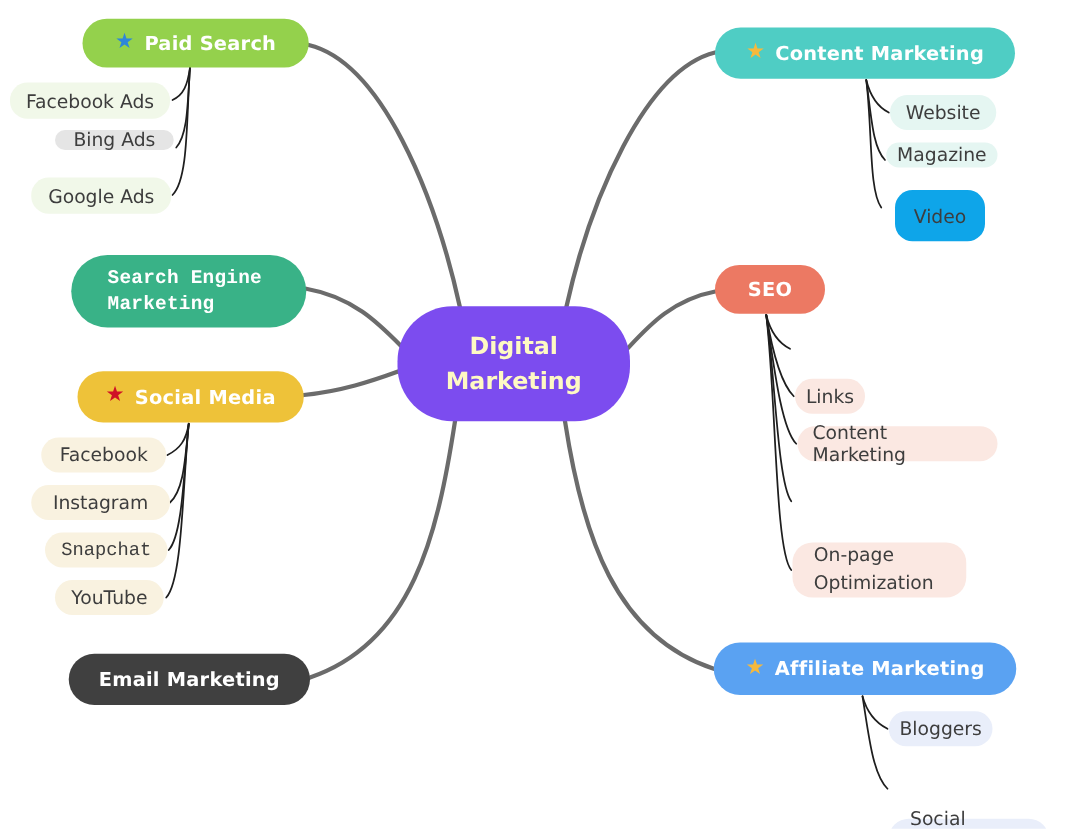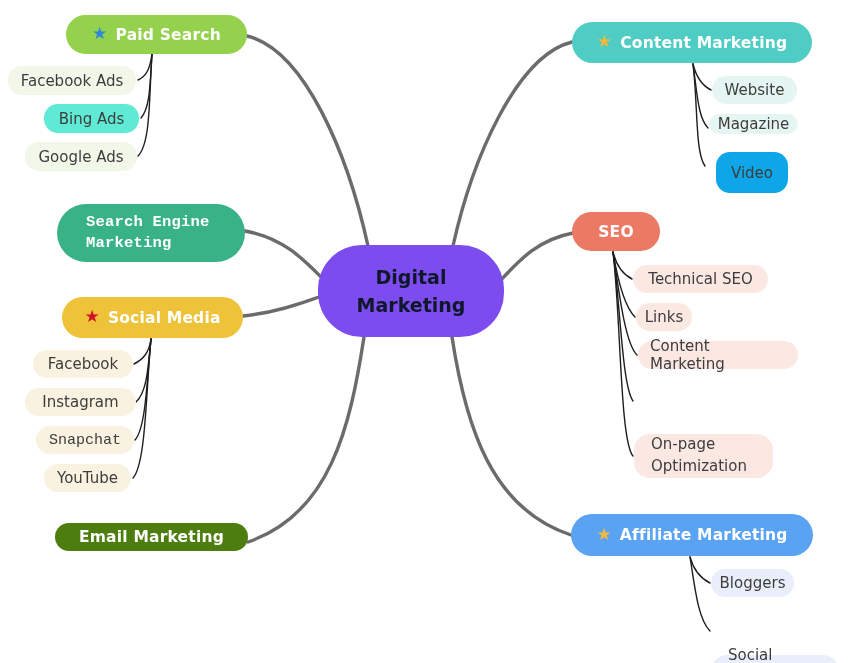--- a/index.html
+++ b/index.html
@@ -13,21 +13,21 @@
     position:absolute; z-index:1; box-sizing:border-box;
     display:flex; align-items:center; justify-content:center;
     white-space:normal;
   }
   .topic {
     color:#ffffff; font-weight:bold; font-size:15.5px;
     border-radius:21px; letter-spacing:0.2px;
   }
   .topic .wrap2 { text-align:left; line-height:1.35;font-family:Liberation Mono, monospace; }
   .center-topic {
-    color:#0f172a; font-weight:bold; font-size:19px;
+    color:#fef9c3; font-weight:bold; font-size:19px;
     border-radius:44px; text-align:center; line-height:1.5;
   }
   .sub {
     color:#3d3d3d; font-size:15px; border-radius:14px;
     padding:0 12px;
   }
   .sub.multi {
     justify-content:flex-start; padding:0 17px; line-height:1.45;
     border-radius:16px;
   }
@@ -89,52 +89,49 @@
 
   <div class="node topic" style="left: 572px; top: 212px; width: 88px; height: 39px; background-color: rgb(236, 121, 99);">
     <span>SEO</span>
   </div>
 
   <div class="node topic" style="left: 62px; top: 297px; width: 181px; height: 41px; background-color: rgb(238, 194, 57);">
     <span class="star" style="color: rgb(207, 17, 38);">★</span>
     <span>Social Media</span>
   </div>
 
-  <div class="node topic" style="left: 55px; top: 523px; width: 193px; height: 28px; background-color: #4d7c0f;">
+  <div class="node topic" style="left: 55px; top: 523px; width: 193px; height: 41px; background-color: #404040;">
     <span>Email Marketing</span>
   </div>
 
   <div class="node topic" style="left: 571px; top: 514px; width: 242px; height: 42px; background-color: rgb(90, 162, 242);">
     <span class="star" style="color: rgb(246, 185, 61);">★</span>
     <span>Affiliate Marketing</span>
   </div>
 
   <div class="node sub" style="left: 8px; top: 66px; width: 128px; height: 29px; background-color: rgb(241, 248, 233);">
     <span>Facebook Ads</span>
   </div>
-  <div class="node sub" style="left: 44px; top: 104px; width: 95px; height: 29px; background-color: #5eead4;">
+  <div class="node sub" style="left: 44px; top: 104px; width: 95px; height: 16px; background-color: #e5e5e5;">
     <span>Bing Ads</span>
   </div>
   <div class="node sub" style="left: 25px; top: 142px; width: 112px; height: 29px; background-color: rgb(241, 248, 233);">
     <span>Google Ads</span>
   </div>
 
   <div class="node sub" style="left: 712px; top: 76px; width: 85px; height: 28px; background-color: rgb(229, 246, 242);">
     <span>Website</span>
   </div>
   <div class="node sub" style="left: 709px; top: 114px; width: 89px; height: 20px; background-color: rgb(229, 246, 242);">
     <span>Magazine</span>
   </div>
   <div class="node sub" style="left: 716px; top: 152px; width: 72px; height: 41px; background-color: #0ea5e9;">
     <span>Video</span>
   </div>
 
-  <div class="node sub" style="left: 633px; top: 265px; width: 135px; height: 28px; background-color: rgb(251, 232, 226);">
-    <span>Technical SEO</span>
-  </div>
   <div class="node sub" style="left: 636px; top: 303px; width: 56px; height: 28px; background-color: rgb(251, 232, 226);">
     <span>Links</span>
   </div>
   <div class="node sub" style="left: 638px; top: 341px; width: 160px; height: 28px; background-color: rgb(251, 232, 226);">
     <span>Content Marketing</span>
   </div>
   <div class="node sub multi" style="left: 634px; top: 434px; width: 139px; height: 44px; background-color: rgb(251, 232, 226); align-items: center;">
     <span>On-page Optimization</span>
   </div>
 

